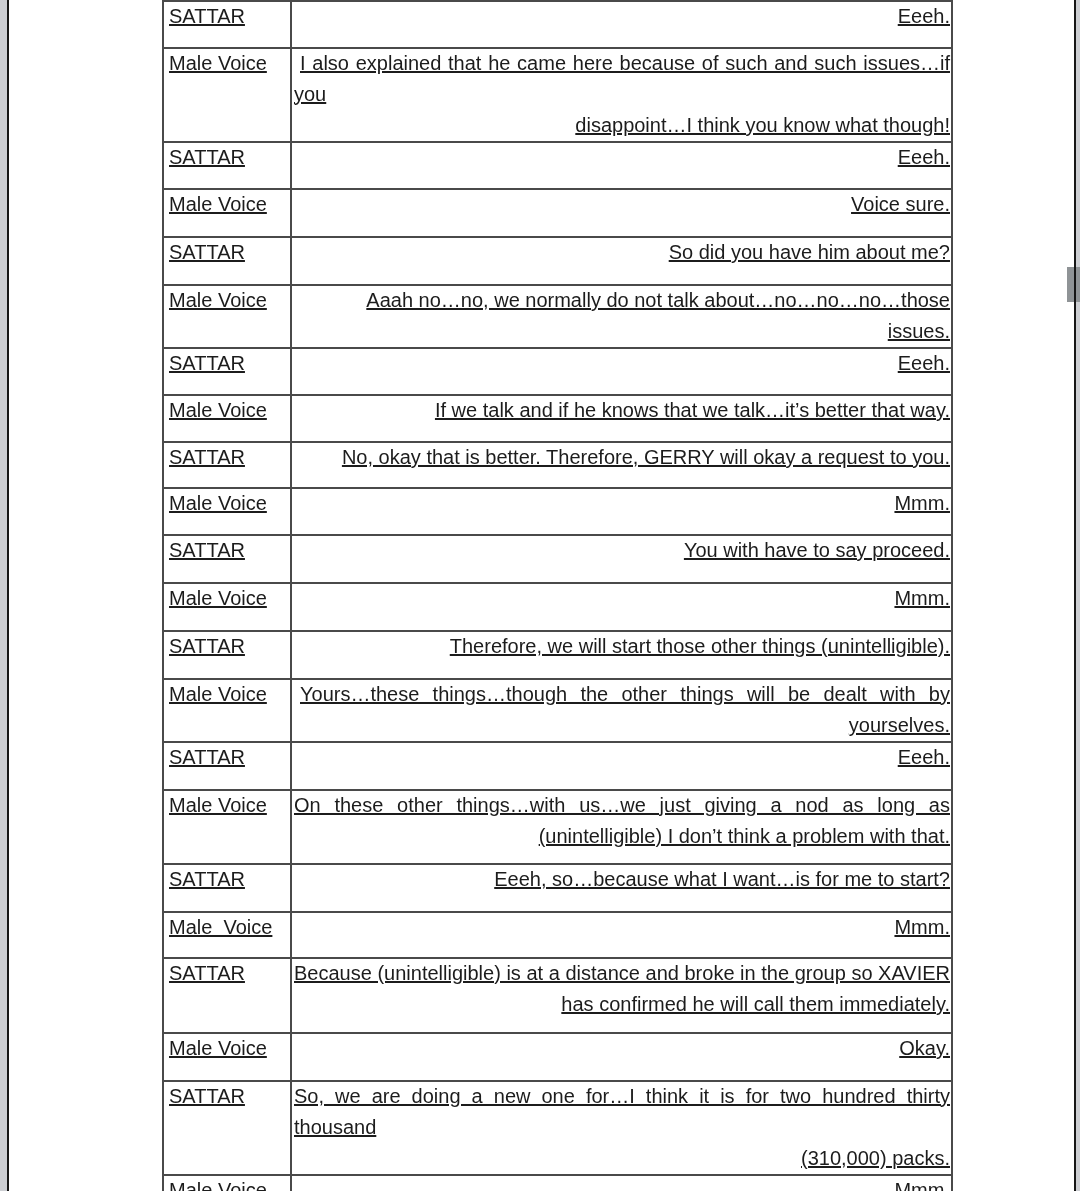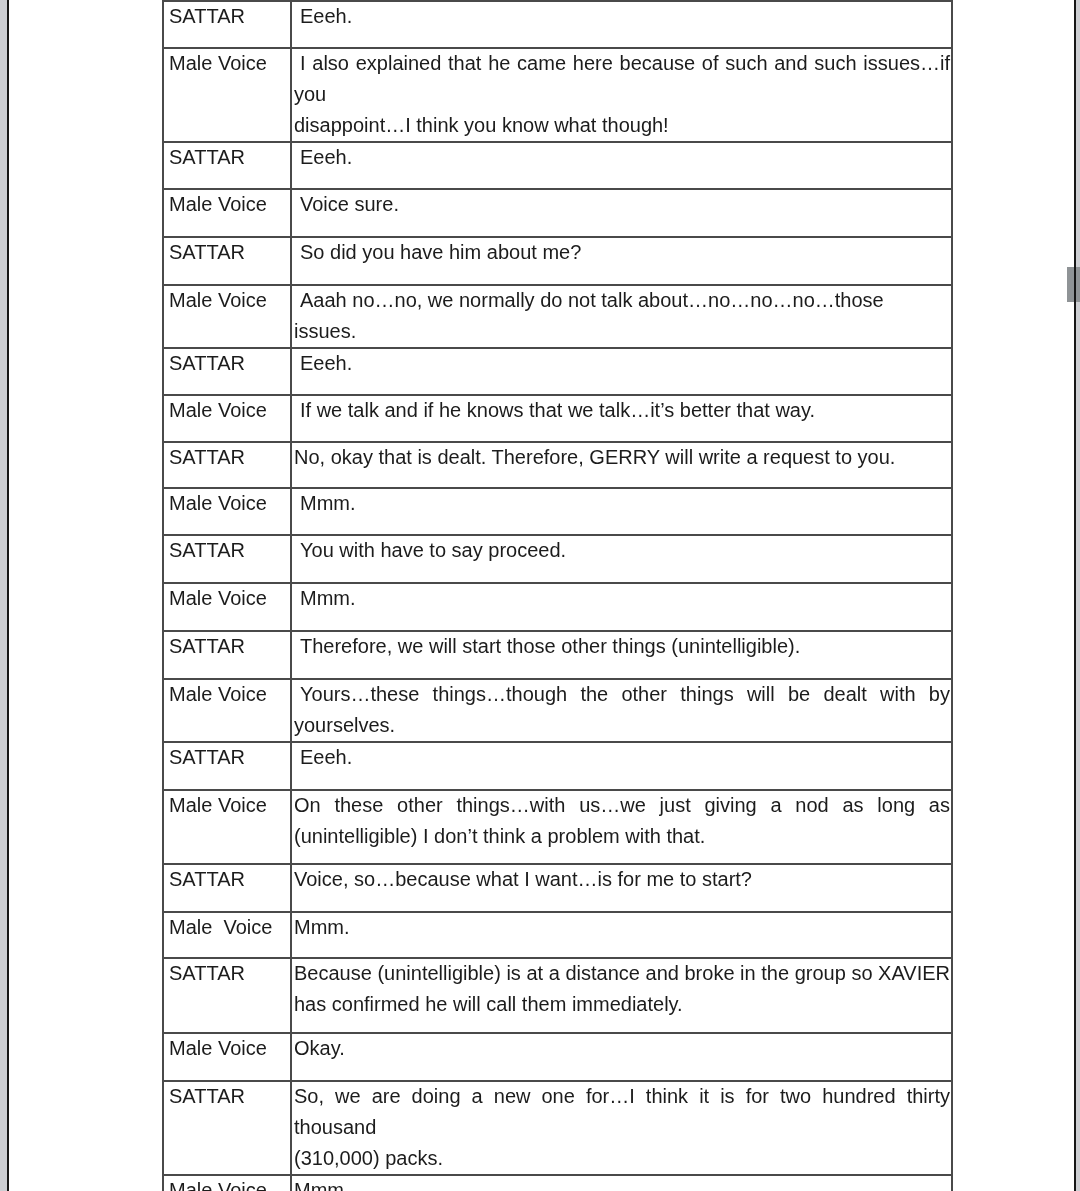--- a/index.html
+++ b/index.html
@@ -32,22 +32,22 @@
   #transcript td{
     border:2px solid var(--border-c);
     vertical-align:top;
     padding:2px 1px 0 2px;
     overflow:hidden;
   }
   #transcript td.speaker{
     padding:2px 2px 0 5px;
     white-space:pre;
   }
-  .cell-inner{margin-top:-3px;}
-  .line{text-align:left;}
+  .cell-inner{margin-top:-3px;text-decoration:underline;}
+  .line{text-align:right;}
   .line.j{text-align:justify;text-align-last:justify;}
   tr.indent .dialogue .line:first-child{text-indent:6px;}
 
   
   #transcript tr:nth-child(1){height:47px}
   #transcript tr:nth-child(2){height:72px}
   #transcript tr:nth-child(3){height:47px}
   #transcript tr:nth-child(4){height:48px}
   #transcript tr:nth-child(5){height:48px}
   #transcript tr:nth-child(6){height:48px}
@@ -143,21 +143,21 @@
         <td class="dialogue">
           <div class="cell-inner">
             <div class="line">If we talk and if he knows that we talk…it’s better that way.</div>
           </div>
         </td>
       </tr>
       <tr>
         <td class="speaker"><div class="cell-inner">SATTAR</div></td>
         <td class="dialogue">
           <div class="cell-inner">
-            <div class="line">No, okay that is dealt. Therefore, GERRY will write a request to you.</div>
+            <div class="line">No, okay that is better. Therefore, GERRY will okay a request to you.</div>
           </div>
         </td>
       </tr>
       <tr class="indent">
         <td class="speaker"><div class="cell-inner">Male Voice</div></td>
         <td class="dialogue">
           <div class="cell-inner">
             <div class="line">Mmm.</div>
           </div>
         </td>
@@ -209,21 +209,21 @@
           <div class="cell-inner">
             <div class="line j">On these other things…with us…we just giving a nod as long as</div>
             <div class="line">(unintelligible) I don’t think a problem with that.</div>
           </div>
         </td>
       </tr>
       <tr>
         <td class="speaker"><div class="cell-inner">SATTAR</div></td>
         <td class="dialogue">
           <div class="cell-inner">
-            <div class="line">Voice, so…because what I want…is for me to start?</div>
+            <div class="line">Eeeh, so…because what I want…is for me to start?</div>
           </div>
         </td>
       </tr>
       <tr>
         <td class="speaker"><div class="cell-inner">Male  Voice</div></td>
         <td class="dialogue">
           <div class="cell-inner">
             <div class="line">Mmm.</div>
           </div>
         </td>

